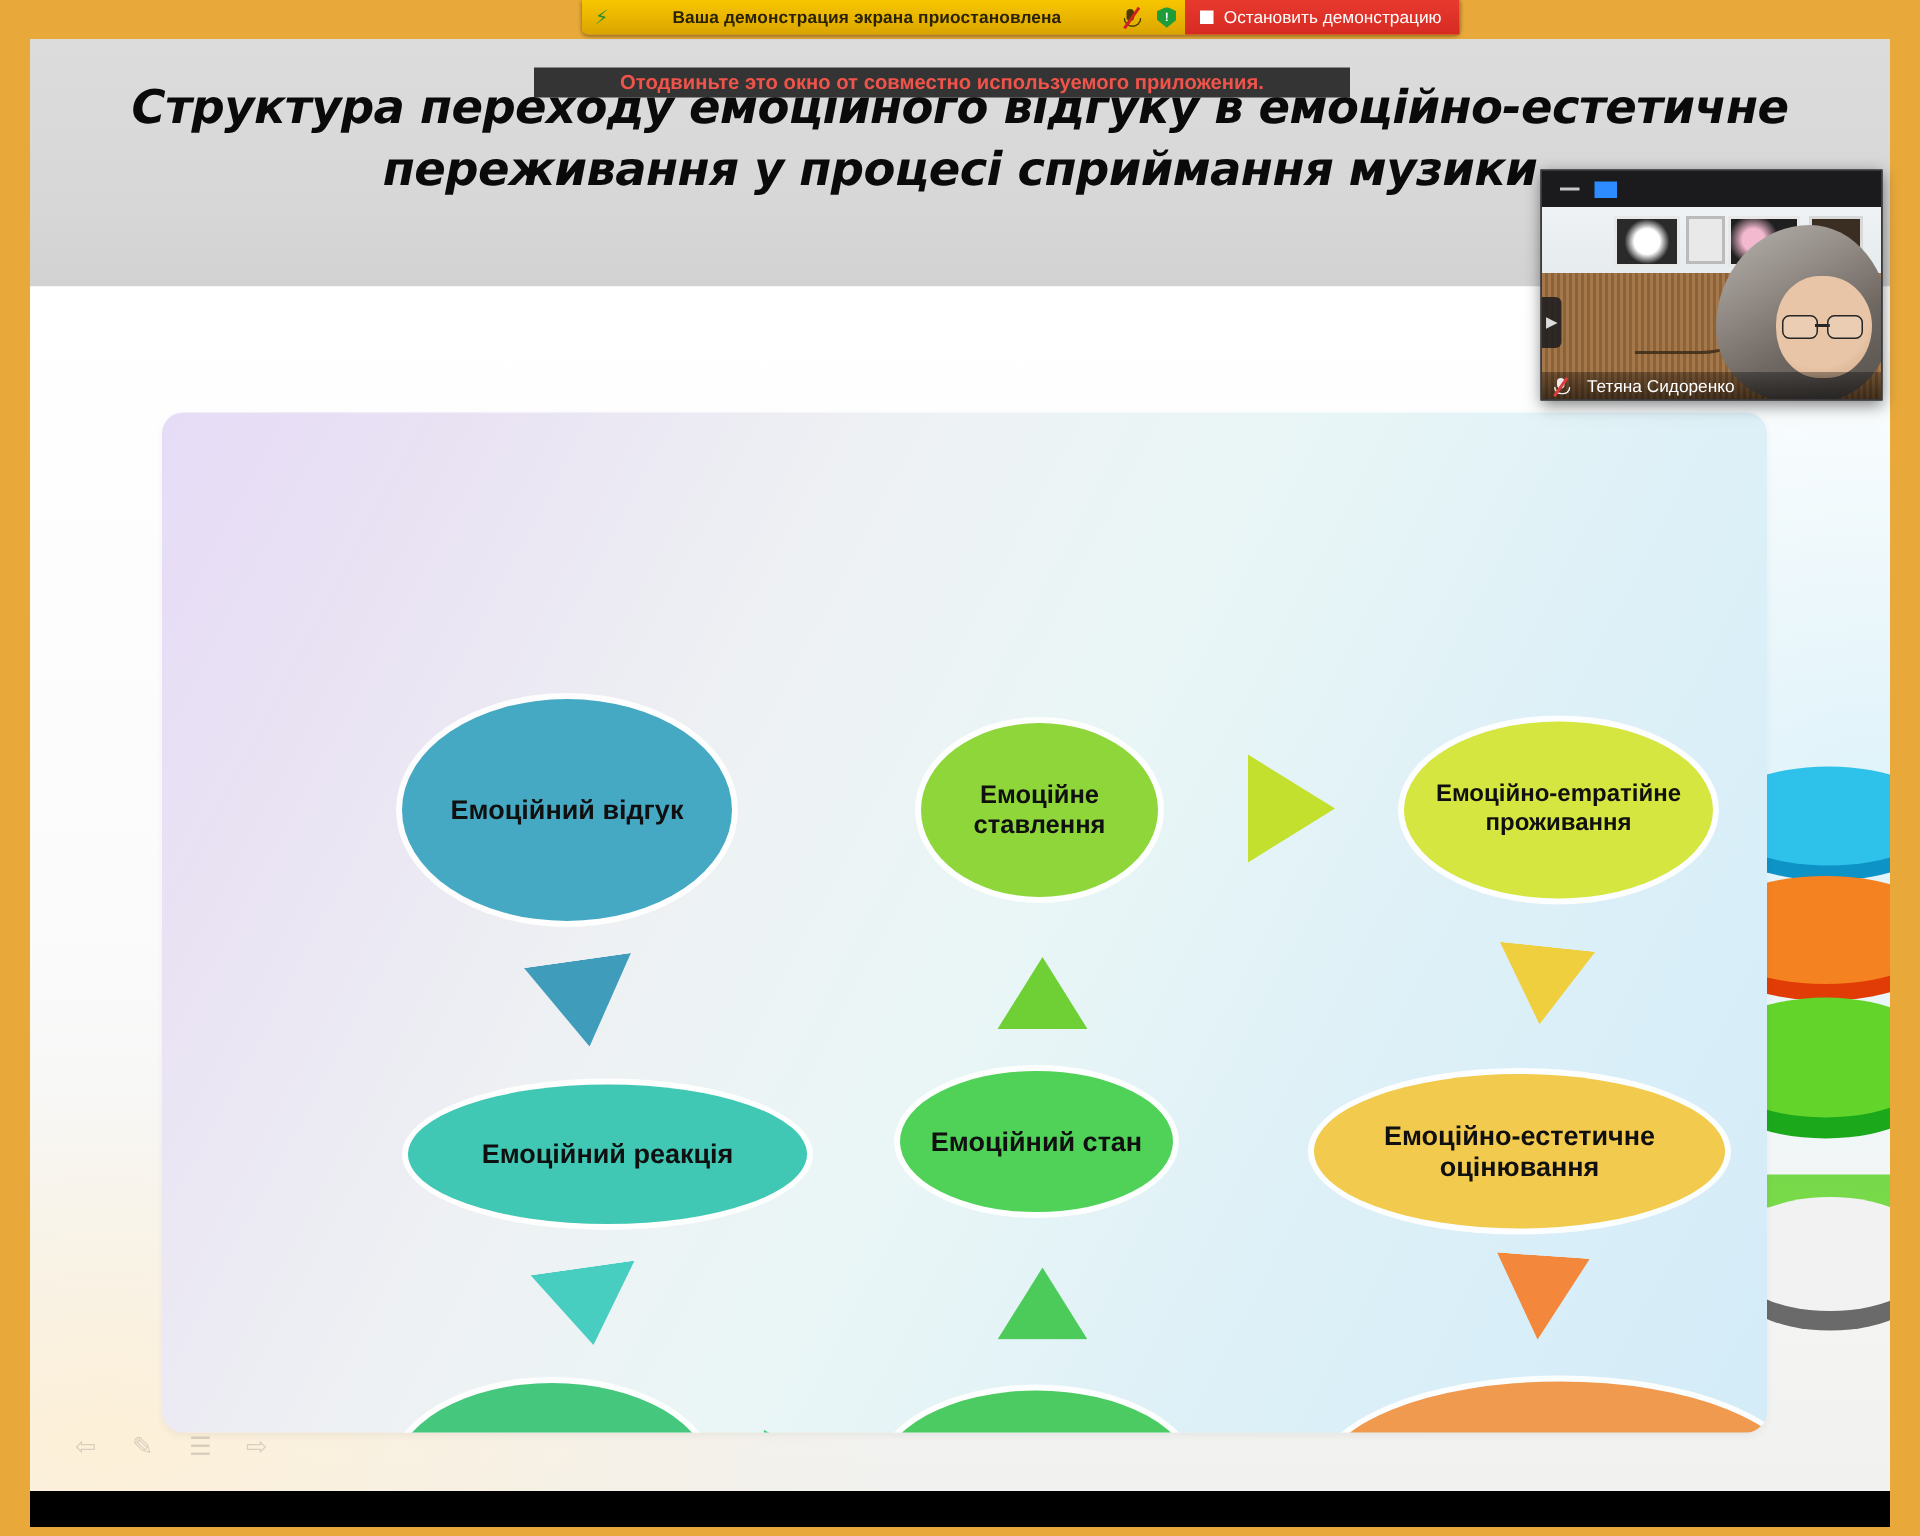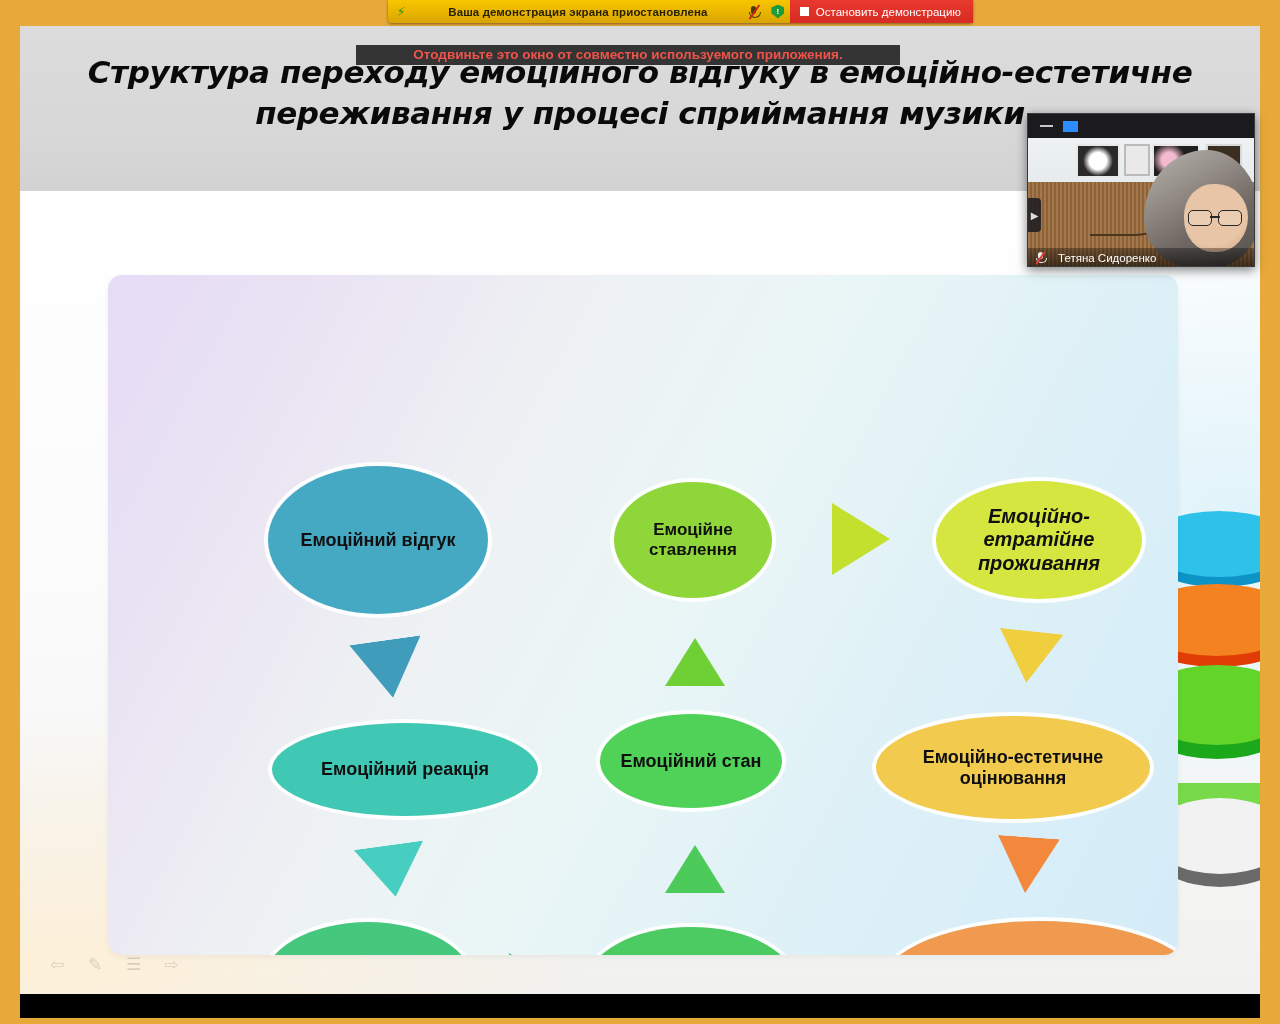--- a/index.html
+++ b/index.html
@@ -245,21 +245,21 @@
           </div>
       </div>
 
       <div class="card" id="diagram-card">
           <div class="node" style="left: 160px; top: 191px; width: 220px; height: 148px; background: rgb(69, 169, 196); font-size: 18px; padding: 0px 12px; box-sizing: border-box;">
             <span>Емоційний відгук</span>
           </div>
           <div class="node" style="left: 506px; top: 207px; width: 158px; height: 116px; background: rgb(142, 214, 58); font-size: 17px; padding: 0px 12px; box-sizing: border-box;">
             <span>Емоційне ставлення</span>
           </div>
-          <div class="node" style="left: 828px; top: 206px; width: 206px; height: 118px; background: rgb(212, 230, 63); font-size: 20px; padding: 0px 12px; box-sizing: border-box; font-style: italic;">
+          <div class="node" style="left: 828px; top: 206px; width: 206px; height: 118px; background: rgb(212, 230, 63); font-size: 16px; padding: 0px 12px; box-sizing: border-box;">
             <span>Емоційно-empатійне проживання</span>
           </div>
           <div class="node" style="left: 164px; top: 448px; width: 266px; height: 93px; background: rgb(65, 200, 180); font-size: 18px; padding: 0px 12px; box-sizing: border-box;">
             <span>Емоційний реакція</span>
           </div>
           <div class="node" style="left: 492px; top: 439px; width: 182px; height: 94px; background: rgb(79, 210, 87); font-size: 18px; padding: 0px 12px; box-sizing: border-box;">
             <span>Емоційний стан</span>
           </div>
           <div class="node" style="left: 768px; top: 441px; width: 274px; height: 103px; background: rgb(242, 202, 78); font-size: 18px; padding: 0px 12px; box-sizing: border-box;">
             <span>Емоційно-естетичне оцінювання</span>

